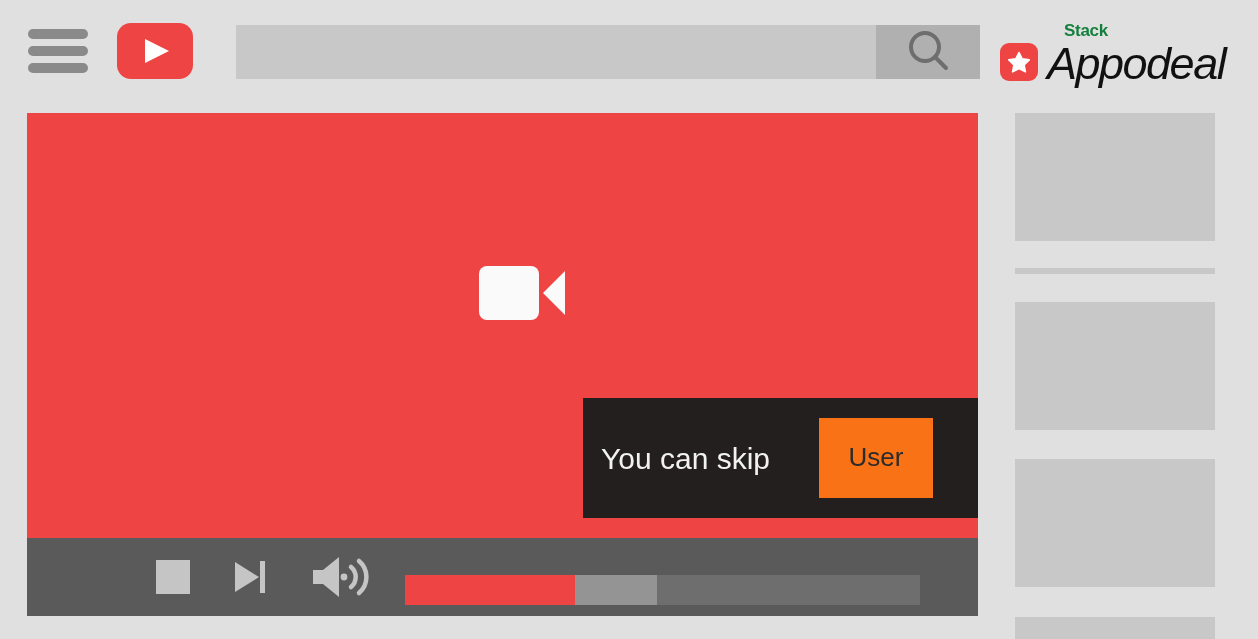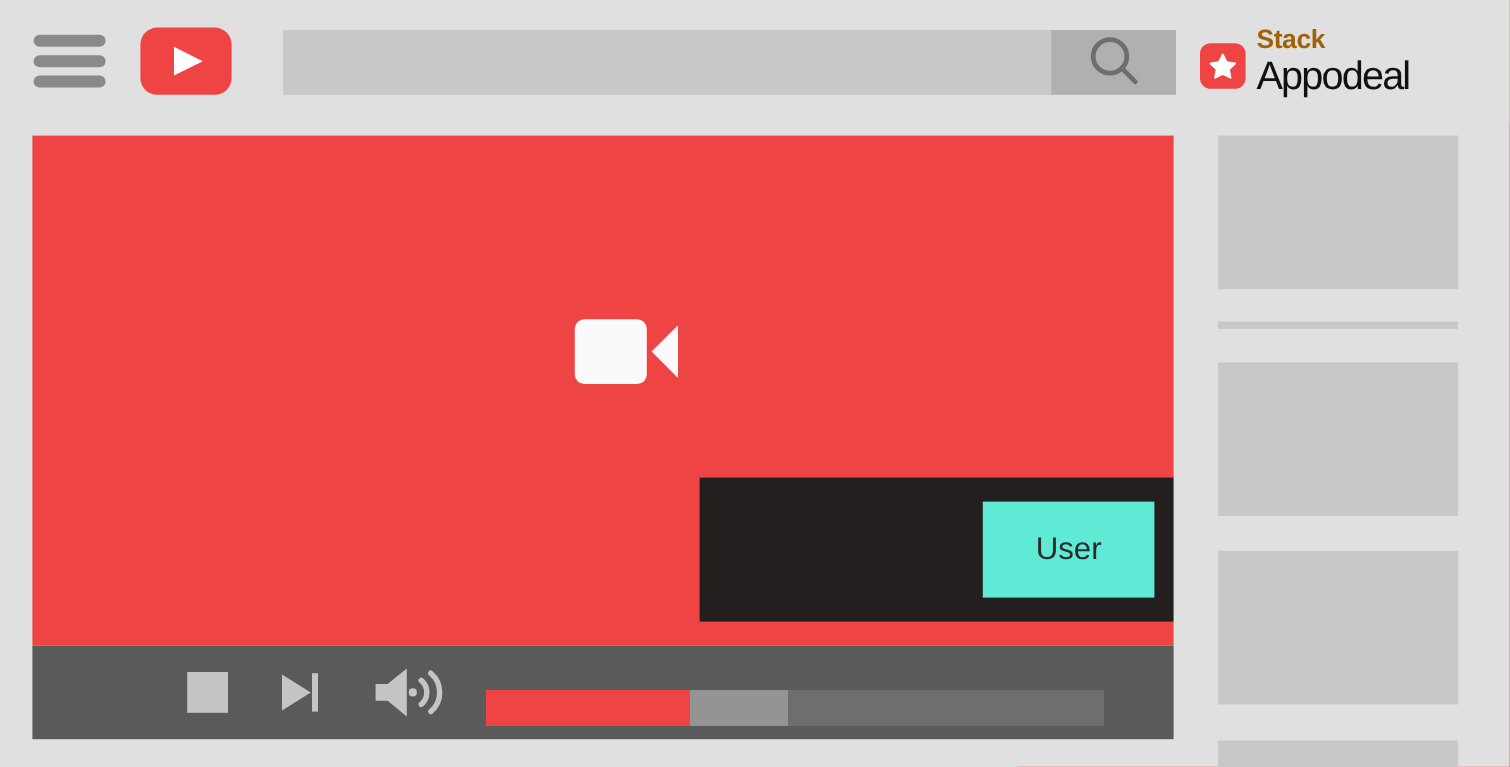--- a/index.html
+++ b/index.html
@@ -64,26 +64,27 @@
     position: absolute; left: 1000px; top: 22px;
     display: flex; align-items: flex-end; gap: 9px;
   }
   .appodeal-mark {
     width: 38px; height: 38px; margin-bottom: 5px;
     background: #ef4444; border-radius: 9px;
     display: flex; align-items: center; justify-content: center;
   }
   .appodeal-text { display: flex; flex-direction: column; line-height: 1; }
   .appodeal-stack {
-    font-size: 22px; font-weight: bold; color: #a16207;
-    letter-spacing: -0.3px; margin-bottom: 2px; margin-left: 0;
+    font-size: 17px; font-weight: bold; color: #15803d;
+    letter-spacing: -0.3px; margin-bottom: 2px; margin-left: 17px;
   }
   .appodeal-name {
-    font-size: 33px; font-weight: normal; color: #111;
+    font-size: 45px; font-weight: normal; color: #111;
     letter-spacing: -1.5px;
+    font-style: italic;
   }
 
   
   .player {
     position: absolute; left: 27px; top: 113px;
     width: 951px; height: 503px;
   }
   .video-area {
     position: absolute; left: 0; top: 0; width: 951px; height: 425px;
     background: #ef4444; overflow: hidden;
@@ -108,22 +109,22 @@
     position: absolute; left: 556px; top: 285px;
     width: 395px; height: 120px;
     background: #231f1f;
     display: flex; align-items: center;
   }
   .skip-text {
     font-size: 30px; color: #f2f2f2; line-height: 1.5;
     margin-left: 18px; width: 218px; letter-spacing: 0px;
   }
   .user-content-btn {
-    width: 143px; height: 80px;
-    background: #5eead4; border: none;
+    width: 114px; height: 80px;
+    background: #f97316; border: none;
     font-family: "Liberation Sans", sans-serif;
     font-size: 26px; color: #2b2b2b; line-height: 1.35;
     cursor: pointer; padding: 0;
   }
 
   
   .controls {
     position: absolute; left: 0; top: 425px;
     width: 951px; height: 78px;
     background: #5a5a5a;
@@ -199,20 +200,21 @@
 
     <div class="video-area">
 
       <div class="cam-icon">
         <div class="cam-body"></div>
         <div class="cam-lens"></div>
       </div>
 
       <div class="skip-banner">
         <div class="skip-text">
+          <div>You can skip</div>
         </div>
         <button class="user-content-btn">
           <div>User</div>
         </button>
       </div>
     </div>
 
     <div class="controls">
 
       <button class="ctrl-btn btn-stop">

